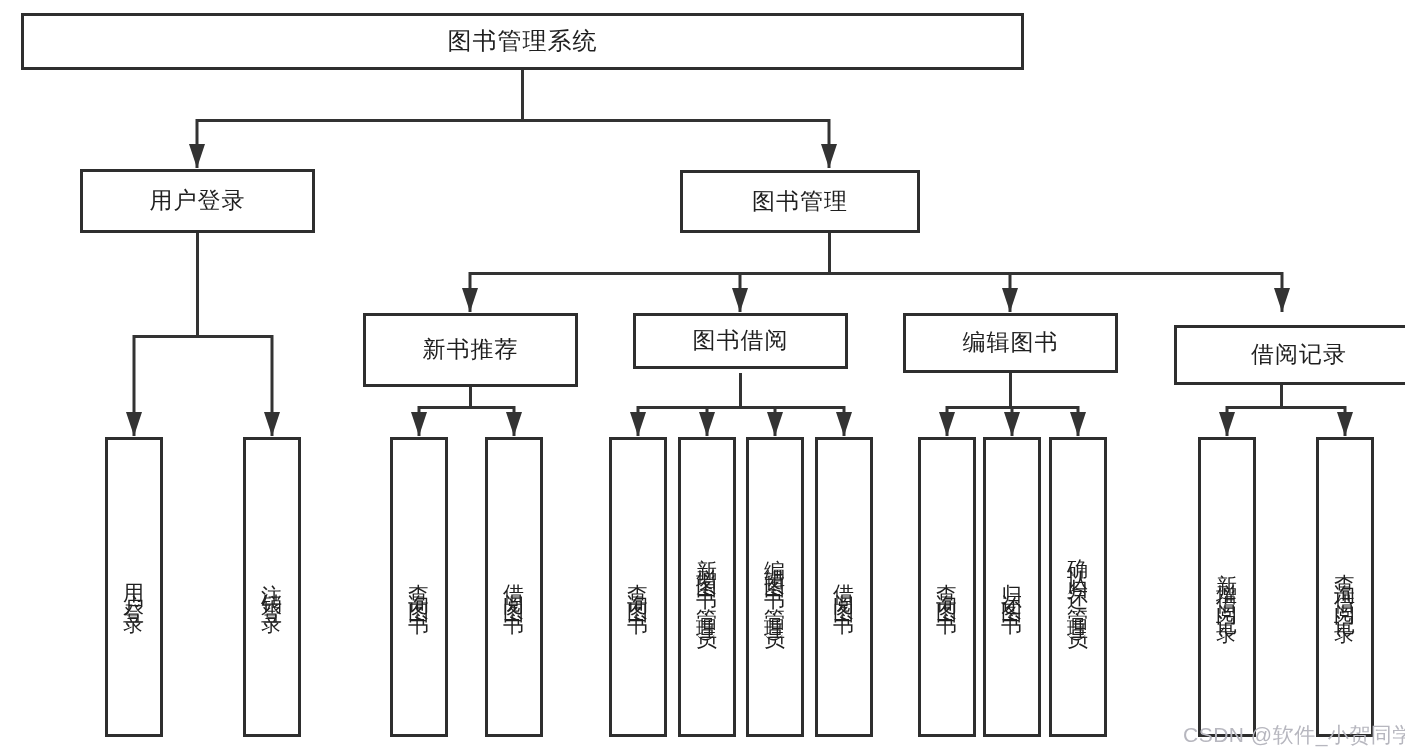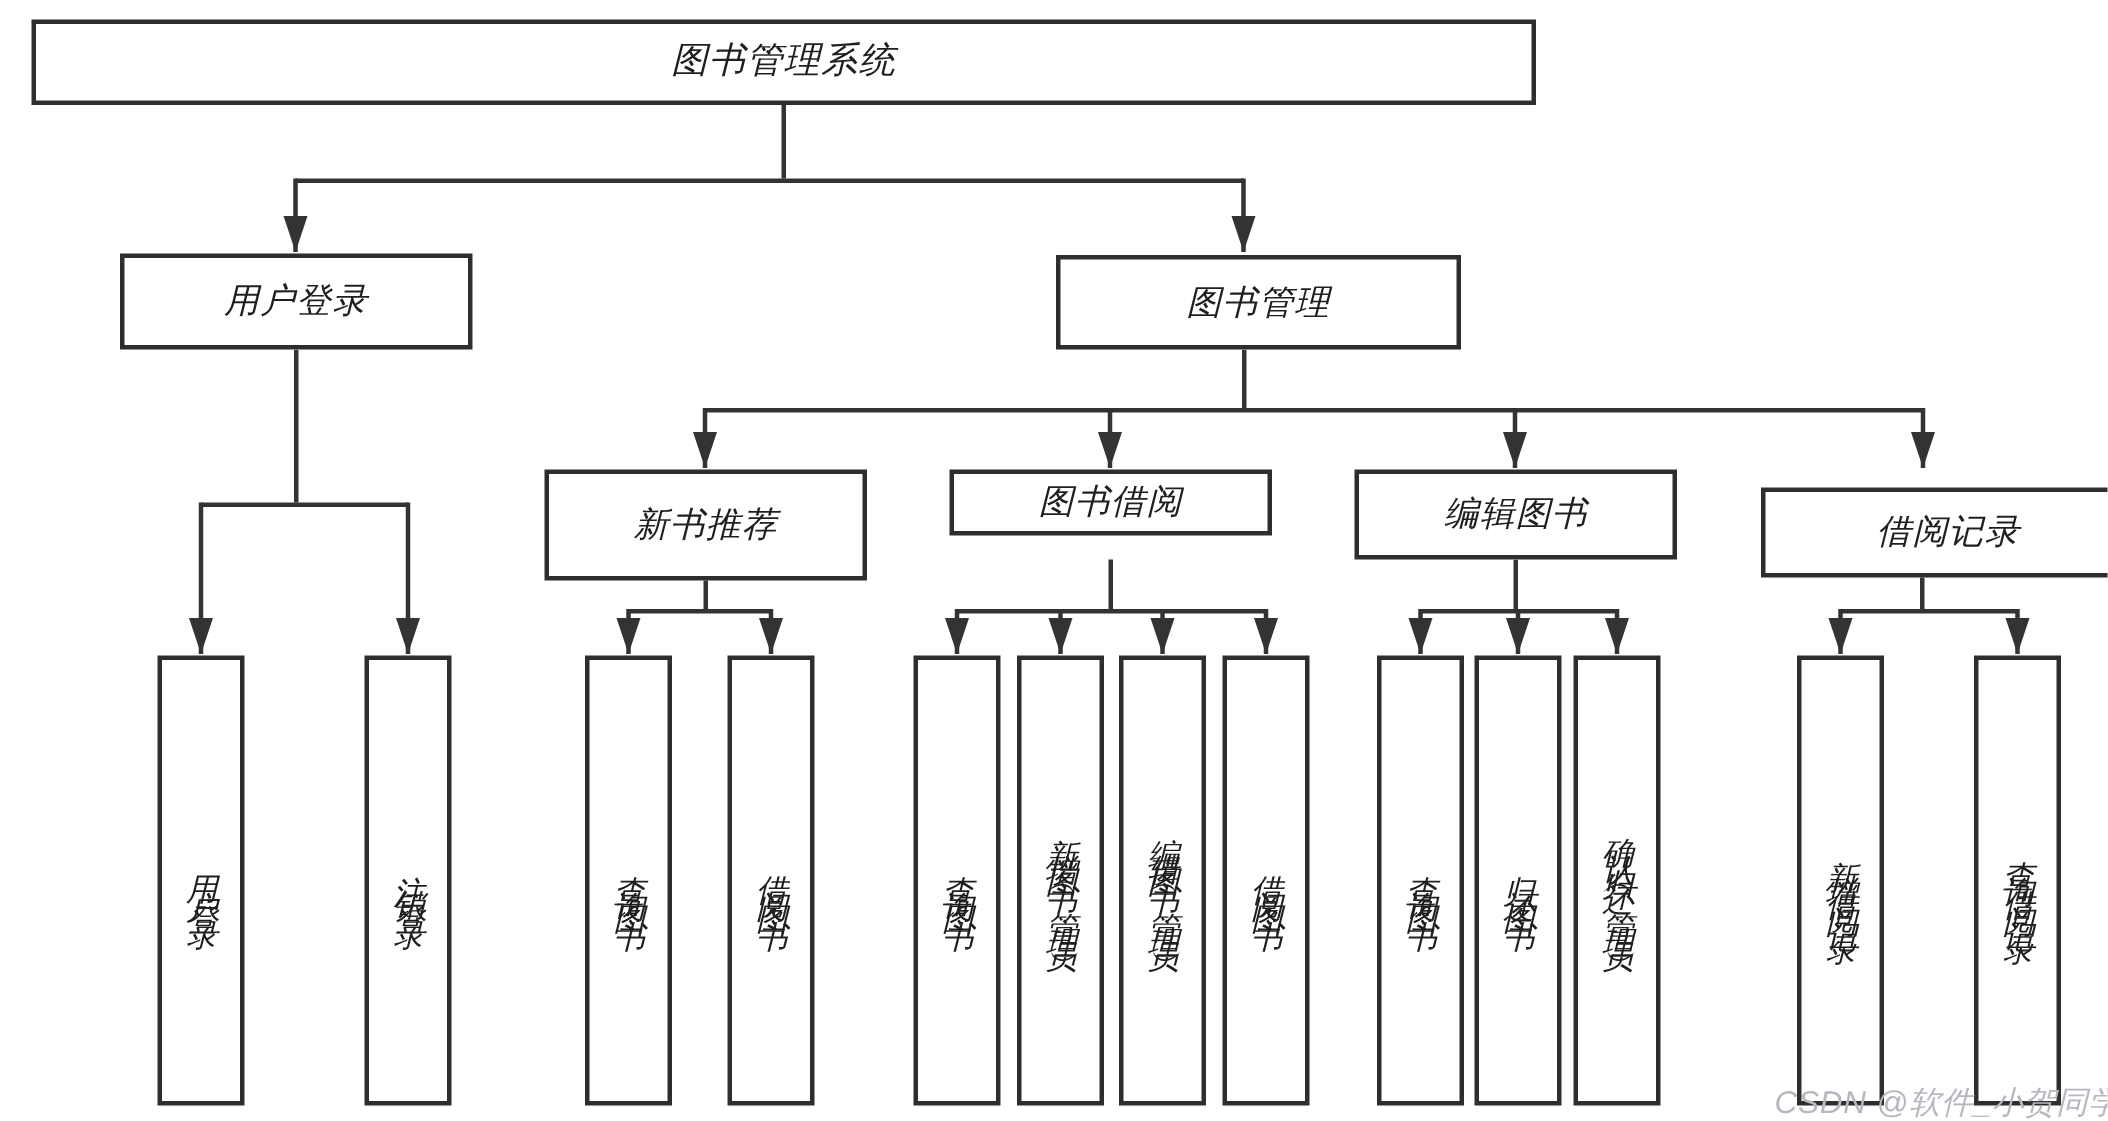--- a/index.html
+++ b/index.html
@@ -2,21 +2,21 @@
 <html><head>
 <meta charset="utf-8">
 <style>
   html,body{margin:0;padding:0;}
   body{
     width:1405px;height:747px;position:relative;overflow:hidden;
     background:#ffffff;
     font-family:"Liberation Sans","DejaVu Sans",sans-serif;
     color:#1f1f1f;
   }
-  .diagram{position:absolute;inset:0;font-style:italic;}
+  .diagram{position:absolute;inset:0;}
   svg.connectors{position:absolute;left:0;top:0;z-index:1;}
   .box{
     position:absolute;box-sizing:border-box;z-index:2;
     border:3px solid #2e2e2e;background:#ffffff;
     display:flex;align-items:center;justify-content:center;
     font-size:23px;letter-spacing:1px;line-height:1.2;
     white-space:nowrap;
   }
   .box.root{font-size:24px;}
   .vbox{
@@ -80,24 +80,24 @@
       <path d="M1281.5,373 V406"></path>
       <path d="M1227,407.5 H1345"></path>
       <path d="M1227,406 V436" marker-end="url(#ah)"></path>
       <path d="M1345,406 V436" marker-end="url(#ah)"></path>
     </g>
   </svg>
 
   <div class="box root" style="left:21px;top:13px;width:1003px;height:57px">图书管理系统</div>
 
   <div class="box" style="left:80px;top:169px;width:235px;height:64px">用户登录</div>
-  <div class="box" style="left:704px;top:170px;width:270px;height:63px">图书管理</div>
+  <div class="box" style="left:680px;top:170px;width:240px;height:63px">图书管理</div>
 
   <div class="box" style="left:363px;top:313px;width:215px;height:74px">新书推荐</div>
-  <div class="box" style="left:633px;top:313px;width:215px;height:44px">图书借阅</div>
+  <div class="box" style="left:633px;top:313px;width:215px;height:56px">图书借阅</div>
   <div class="box" style="left:903px;top:313px;width:215px;height:60px">编辑图书</div>
   <div class="box" style="left:1174px;top:325px;width:250px;height:60px">借阅记录</div>
 
   <div class="box vbox" style="left:105px;top:437px;width:58px;height:300px">用户登录</div>
   <div class="box vbox" style="left:243px;top:437px;width:58px;height:300px">注销登录</div>
 
   <div class="box vbox" style="left:390px;top:437px;width:58px;height:300px">查询图书</div>
   <div class="box vbox" style="left:485px;top:437px;width:58px;height:300px">借阅图书</div>
 
   <div class="box vbox" style="left:609px;top:437px;width:58px;height:300px">查询图书</div>

